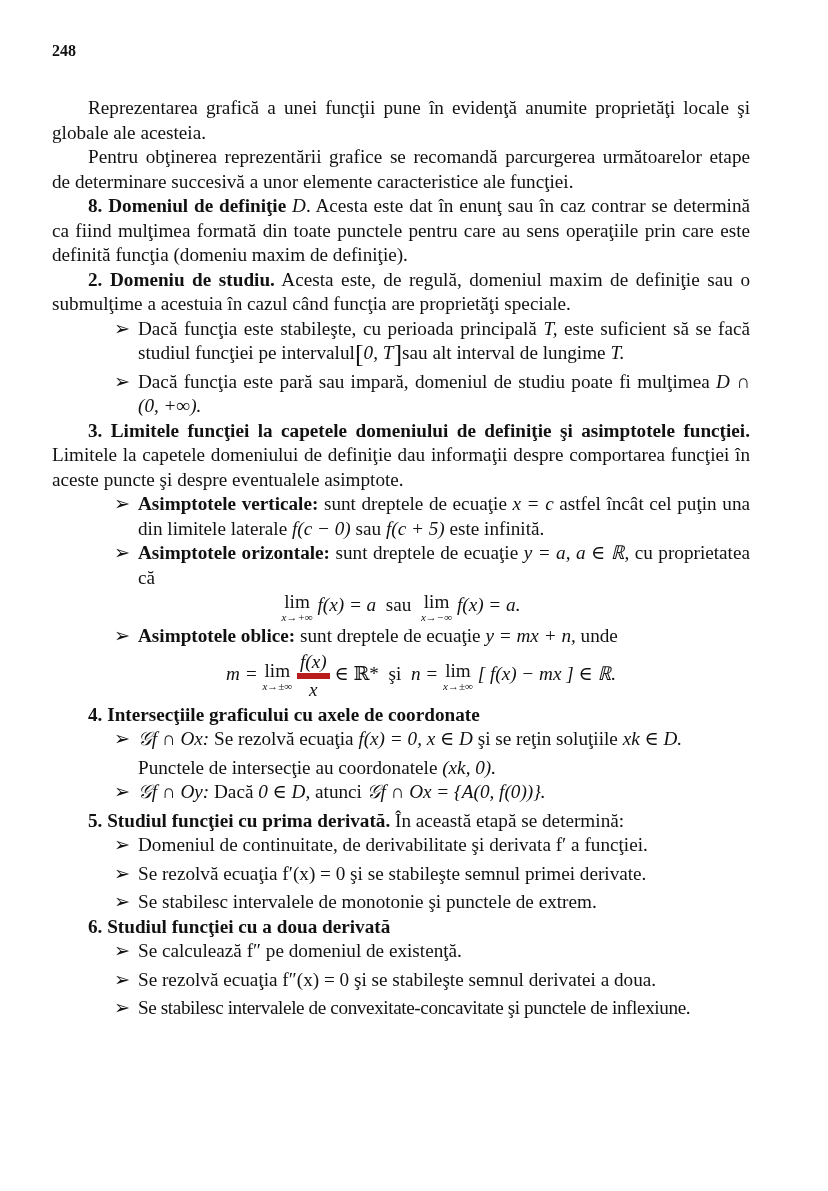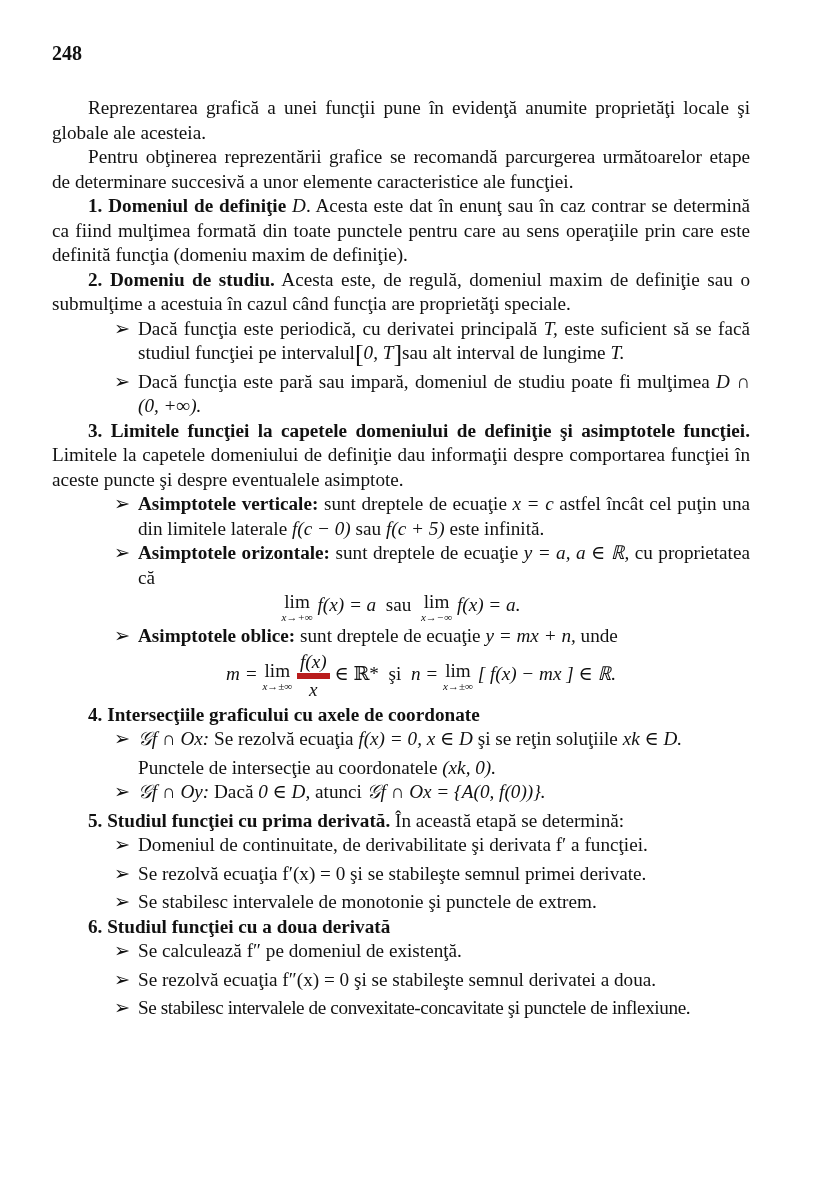--- a/index.html
+++ b/index.html
@@ -1,21 +1,21 @@
 <!DOCTYPE html>
 <html><head>
 <meta charset="utf-8">
 <style>
   html, body { margin: 0; padding: 0; background: #ffffff; }
   body {
     width: 828px; height: 1191px; position: relative; overflow: hidden;
     font-family: "Liberation Serif", "DejaVu Serif", serif;
     color: #111111; font-size: 19.2px;
   }
-  .page-number { position: absolute; left: 52px; top: 42px; font-weight: bold; font-size: 20px; }
+  .page-number { position: absolute; left: 52px; top: 42px; font-weight: bold; font-size: 16px; }
   .content { position: absolute; left: 52px; top: 96px; width: 698px; }
   p { margin: 0; line-height: 24.5px; text-align: justify; }
   .indent { text-indent: 36px; }
   b { font-weight: bold; }
   i { font-style: italic; }
   .bullet {
     position: relative; margin-left: 86px; padding-left: 0; line-height: 24.5px; text-align: justify;
   }
   .bullet .arrow { position: absolute; left: -24px; top: 0; }
   .gap { margin-top: 4px; }
@@ -31,30 +31,30 @@
 </head>
 <body>
 
 <div class="page-number">248</div>
 
 <div class="content">
   <p class="indent">Reprezentarea grafică a unei funcţii pune în evidenţă anumite proprietăţi locale şi globale ale acesteia.</p>
   <p class="indent">Pentru obţinerea reprezentării grafice se recomandă parcurgerea următoarelor etape de determinare succesivă a unor elemente caracteristice ale funcţiei.</p>
 
   <p class="indent">
-    <b>1. Domeniul de definiţie</b>
+    <b>8. Domeniul de definiţie</b>
     <i>D</i><span>. Acesta este dat în enunţ sau în caz contrar se determină ca fiind mulţimea formată din toate punctele pentru care au sens operaţiile prin care este definită funcţia (domeniu maxim de definiţie).</span>
   </p>
 
   <p class="indent">
     <b>2. Domeniu de studiu.</b><span> Acesta este, de regulă, domeniul maxim de definiţie sau o submulţime a acestuia în cazul când funcţia are proprietăţi speciale.</span>
   </p>
   <div class="bullet">
     <span class="arrow">➢</span>
-    <span>Dacă funcţia este periodică, cu derivatei principală </span><i>T,</i><span> este suficient să se facă studiul funcţiei pe intervalul</span><span class="bigbr">[</span><i>0, T</i><span class="bigbr">]</span><span>sau alt interval de lungime </span><i>T.</i>
+    <span>Dacă funcţia este stabileşte, cu perioada principală </span><i>T,</i><span> este suficient să se facă studiul funcţiei pe intervalul</span><span class="bigbr">[</span><i>0, T</i><span class="bigbr">]</span><span>sau alt interval de lungime </span><i>T.</i>
   </div>
   <div class="bullet gap">
     <span class="arrow">➢</span>
     <span>Dacă funcţia este pară sau impară, domeniul de studiu poate fi mulţimea </span><i>D ∩ (0, +∞).</i>
   </div>
 
   <p class="indent">
     <b>3. Limitele funcţiei la capetele domeniului de definiţie şi asimptotele funcţiei.</b><span> Limitele la capetele domeniului de definiţie dau informaţii despre comportarea funcţiei în aceste puncte şi despre eventualele asimptote.</span>
   </p>
   <div class="bullet">

